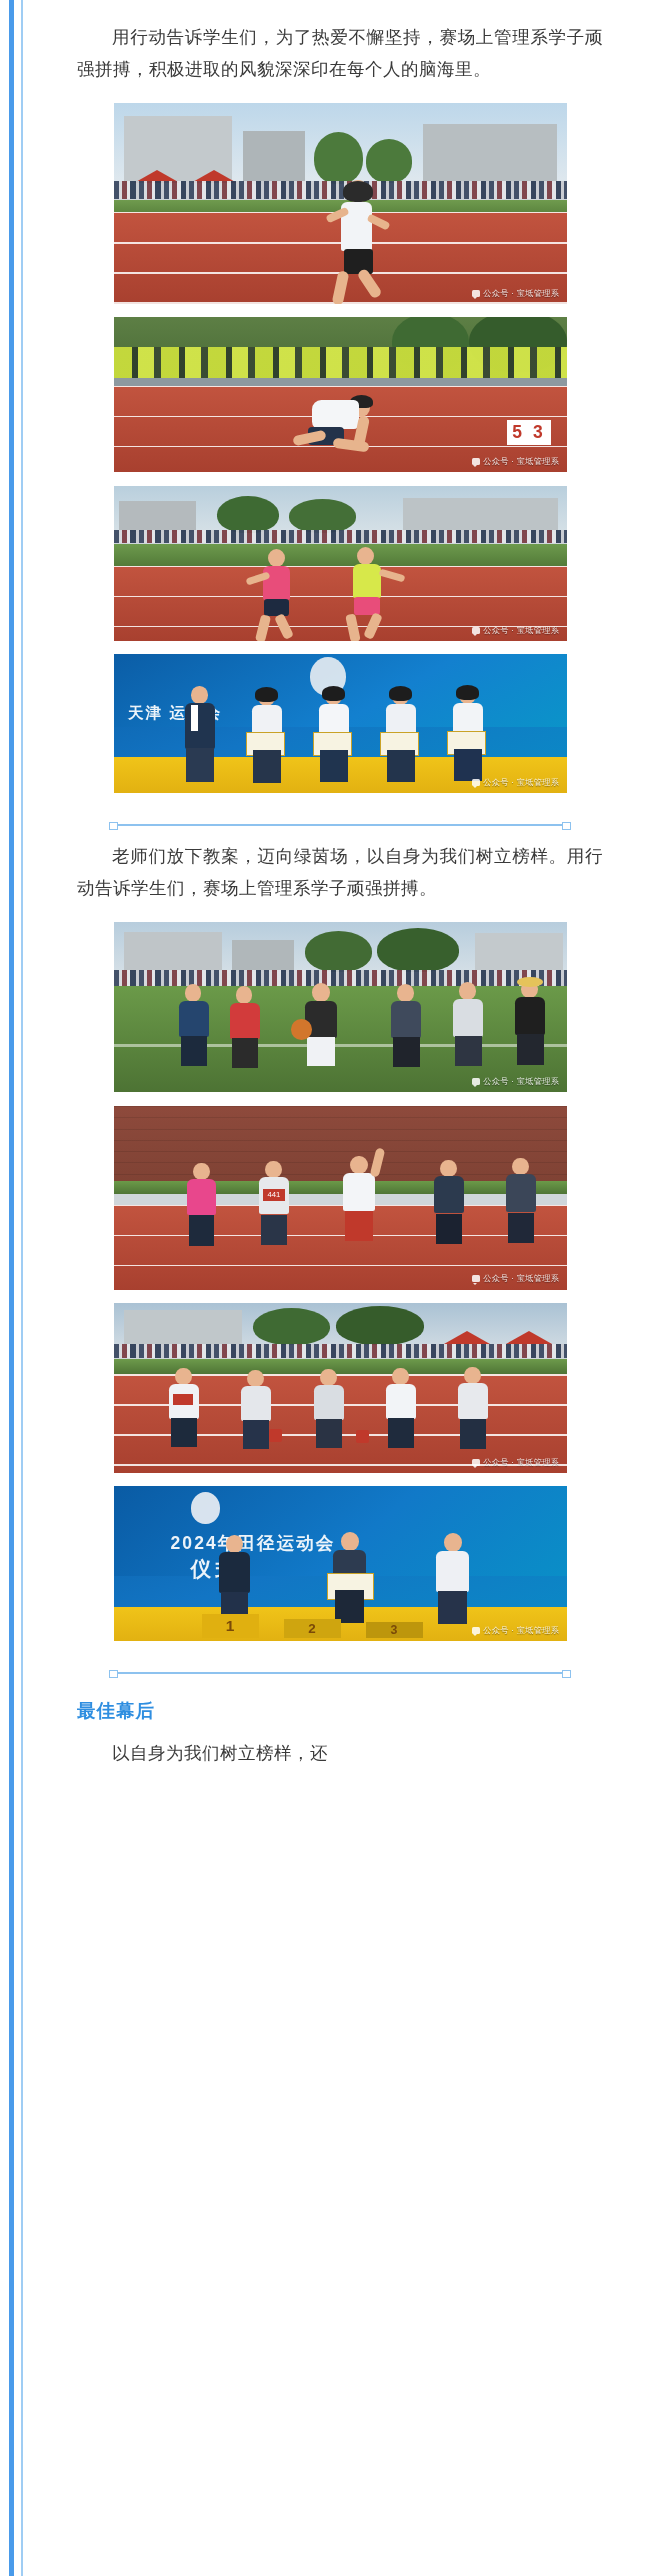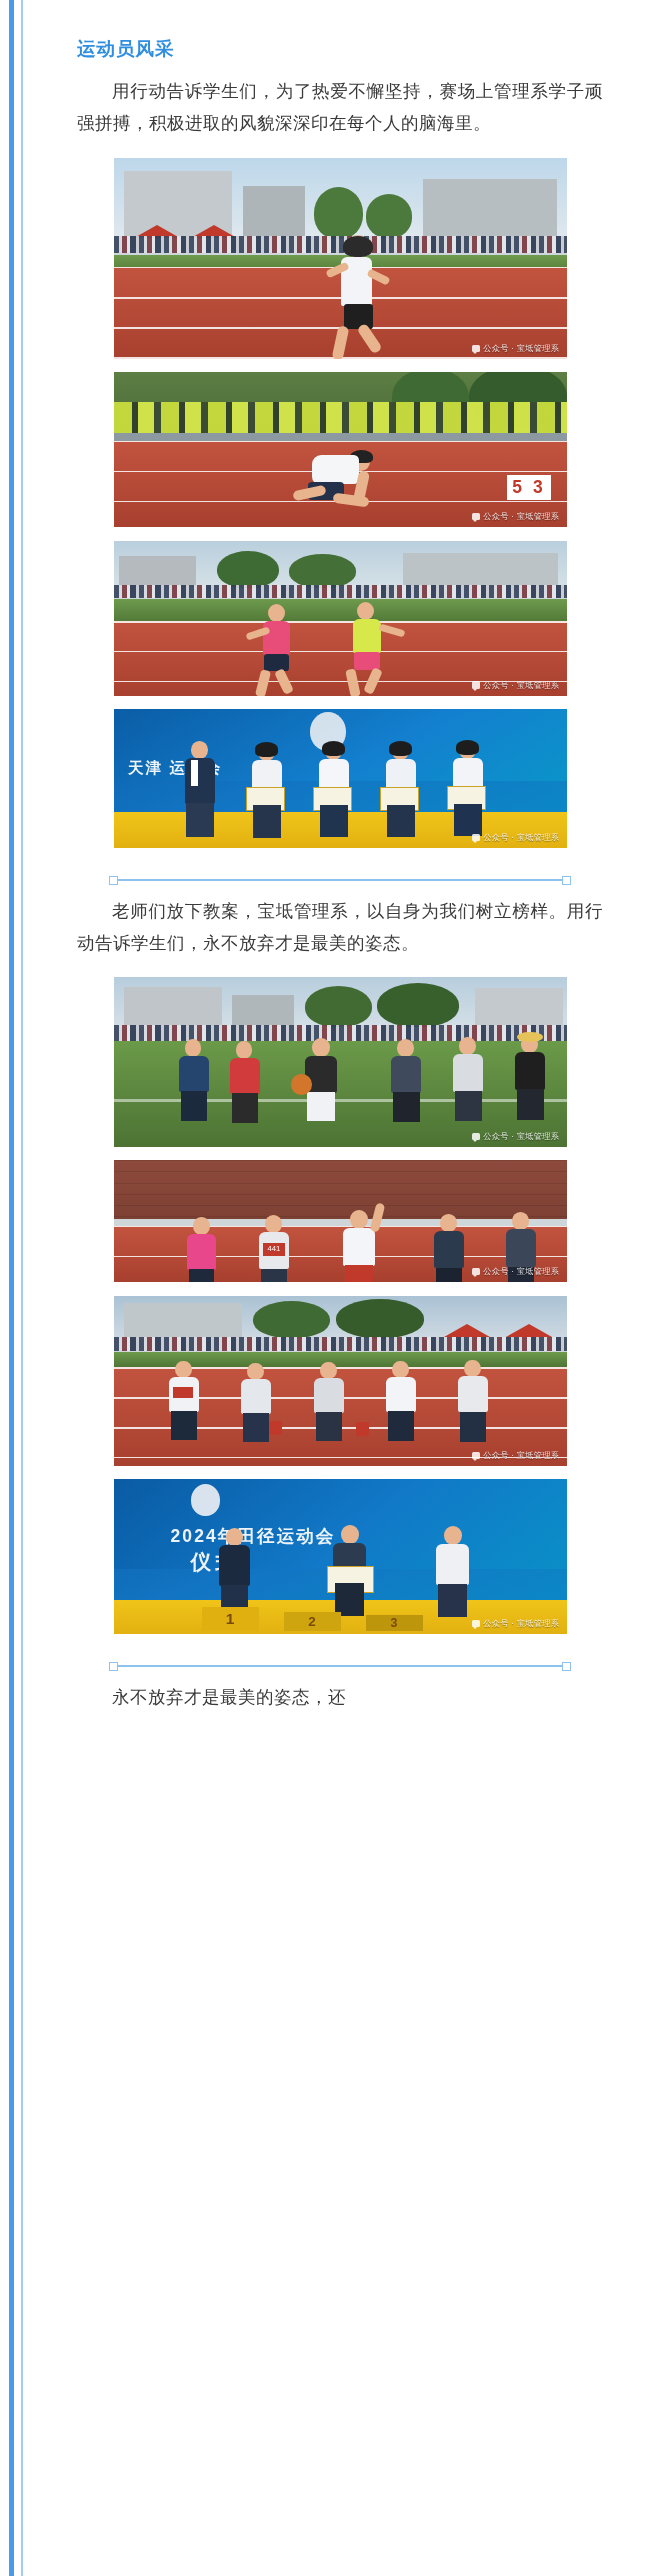--- a/index.html
+++ b/index.html
@@ -209,21 +209,20 @@
 <body>
 
 <div class="page">
 
   <div class="left-bar-outer"></div>
   <div class="left-bar-inner"></div>
 
   <div class="content">
 
     <div class="section">
-      <div class="section-title">运动员风采</div>
       <p class="para">用行动告诉学生们，为了热爱不懈坚持，赛场上管理系学子顽强拼搏，积极进取的风貌深深印在每个人的脑海里。</p>
 
       <div class="photo-list">
 
         <div class="photo" style="height:201px">
           <div class="sky" style="height:40%"></div>
           <div class="building" style="left:10.3px;top:13.4px;width:108px;height:67px;background:#c3c9cc"></div>
           <div class="building" style="left:129px;top:28px;width:62px;height:53px;background:#aeb5b8"></div>
           <div class="building" style="left:309px;top:20.6px;width:134px;height:60px;background:#b7bec1"></div>
           <div class="tree" style="left:200px;top:29px;width:49px;height:52px"></div>
@@ -356,21 +355,21 @@
       </div>
     </div>
 
     <div class="divider">
       <div class="line"></div>
       <div class="sq left"></div>
       <div class="sq right"></div>
     </div>
 
     <div class="section">
-      <p class="para">老师们放下教案，宝坻管理系，以自身为我们树立榜样。用行动告诉学生们，永不放弃才是最美的姿态。</p>
+      <p class="para">老师们放下教案，迈向绿茵场，以自身为我们树立榜样。用行动告诉学生们，赛场上管理系学子顽强拼搏。</p>
 
       <div class="photo-list">
 
         <div class="photo" style="height:170px">
           <div class="sky" style="height:30%;background:linear-gradient(#b7cddd,#d4dfe6)"></div>
           <div class="building" style="left:10.3px;top:10.3px;width:98px;height:39px;background:#bfc5c8"></div>
           <div class="building" style="left:118px;top:17.5px;width:62px;height:32px;background:#b0b7ba"></div>
           <div class="tree" style="left:191px;top:9.3px;width:67px;height:41px;background:#426b34"></div>
           <div class="tree" style="left:263px;top:6.2px;width:82px;height:44px;background:#38602d"></div>
           <div class="building" style="left:361px;top:11.3px;width:88px;height:38px;background:#c3c9cc"></div>
@@ -409,21 +408,21 @@
             <div style="position:absolute;left:11.3px;top:-3.1px;width:26px;height:10.3px;border-radius:50%;background:#e5c35a"></div>
             <div class="person" style="left:9.3px;top:16.5px;width:30px;height:38px;background:#1f1f1f"></div>
             <div style="position:absolute;left:11.3px;top:54px;width:27px;height:31px;background:#23272f"></div>
           </div>
           <div class="wm">
             <span class="wm-ico"></span>
             <span>公众号 · 宝坻管理系</span>
           </div>
         </div>
 
-        <div class="photo" style="height:122px">
+        <div class="photo" style="height:184px">
           <div style="position:absolute;left:0;top:0;right:0;height:48%;background:linear-gradient(#8e4a3c,#7d4133)"></div>
           <div style="position:absolute;left:0;top:0;right:0;height:48%;background:repeating-linear-gradient(to bottom,rgba(0,0,0,0.10) 0 1px,rgba(255,255,255,0) 1px 11.3px)"></div>
           <div class="grass" style="top:75px;height:13.4px;background:linear-gradient(#6b9a49,#4f7536)"></div>
           <div class="track-lines" style="height:46%"></div>
           <div class="runner" style="left:62px;top:57px;width:57px;height:101px">
             <div class="head" style="left:17.5px;top:0;width:16.5px;height:17.5px"></div>
             <div class="person" style="left:11.3px;top:16.5px;width:29px;height:36px;background:#e8478c"></div>
             <div style="position:absolute;left:13.4px;top:52px;width:25px;height:31px;background:#1e2a3c"></div>
           </div>
           <div class="runner" style="left:134px;top:55px;width:57px;height:103px">
@@ -533,19 +532,20 @@
       </div>
     </div>
 
     <div class="divider">
       <div class="line"></div>
       <div class="sq left"></div>
       <div class="sq right"></div>
     </div>
 
     <div class="section">
-      <p class="para">永不放弃才是最美的姿态，还</p>
+      <div class="section-title">最佳幕后</div>
+      <p class="para">以自身为我们树立榜样，还</p>
     </div>
 
   </div>
 
 </div>
 
 
 </body></html>

